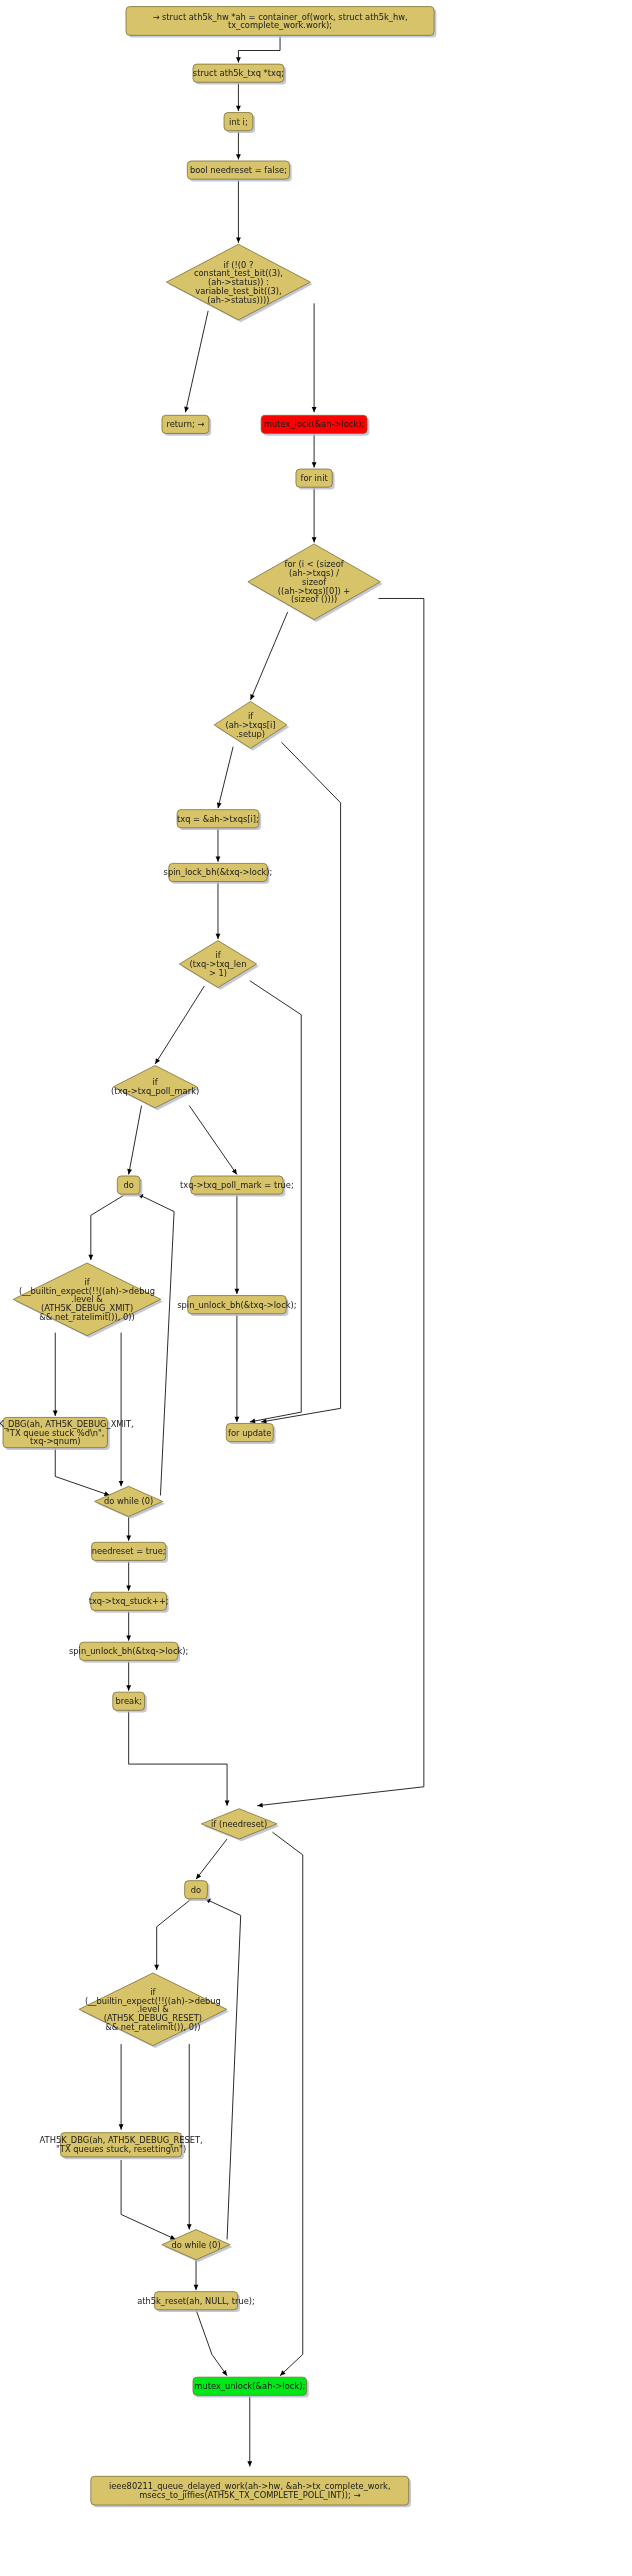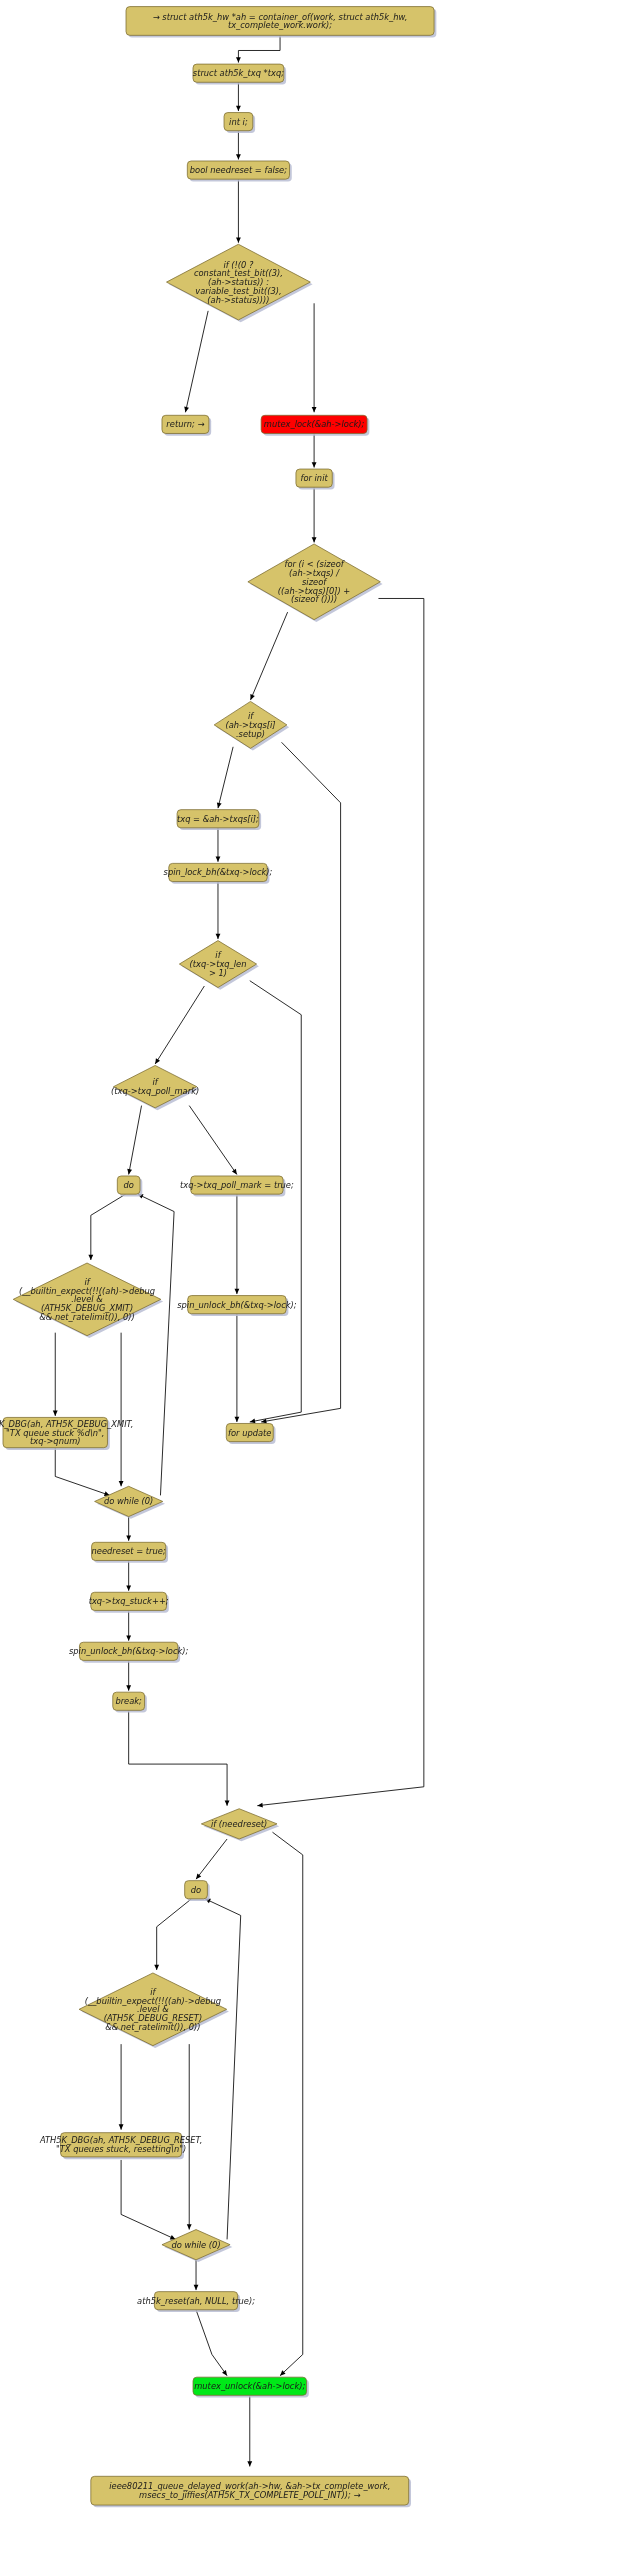--- a/index.html
+++ b/index.html
@@ -10,21 +10,20 @@
   body {
     width: 632px;
     height: 2576px;
     font-family: "DejaVu Sans", sans-serif;
     overflow: hidden;
   }
   #flow-root {
     position: relative;
     width: 632px;
     height: 2576px;
-    font-style: italic;
   }
   svg#flow-svg {
     position: absolute;
     left: 0;
     top: 0;
     width: 632px;
     height: 2576px;
     display: block;
   }
   .node-shape {

